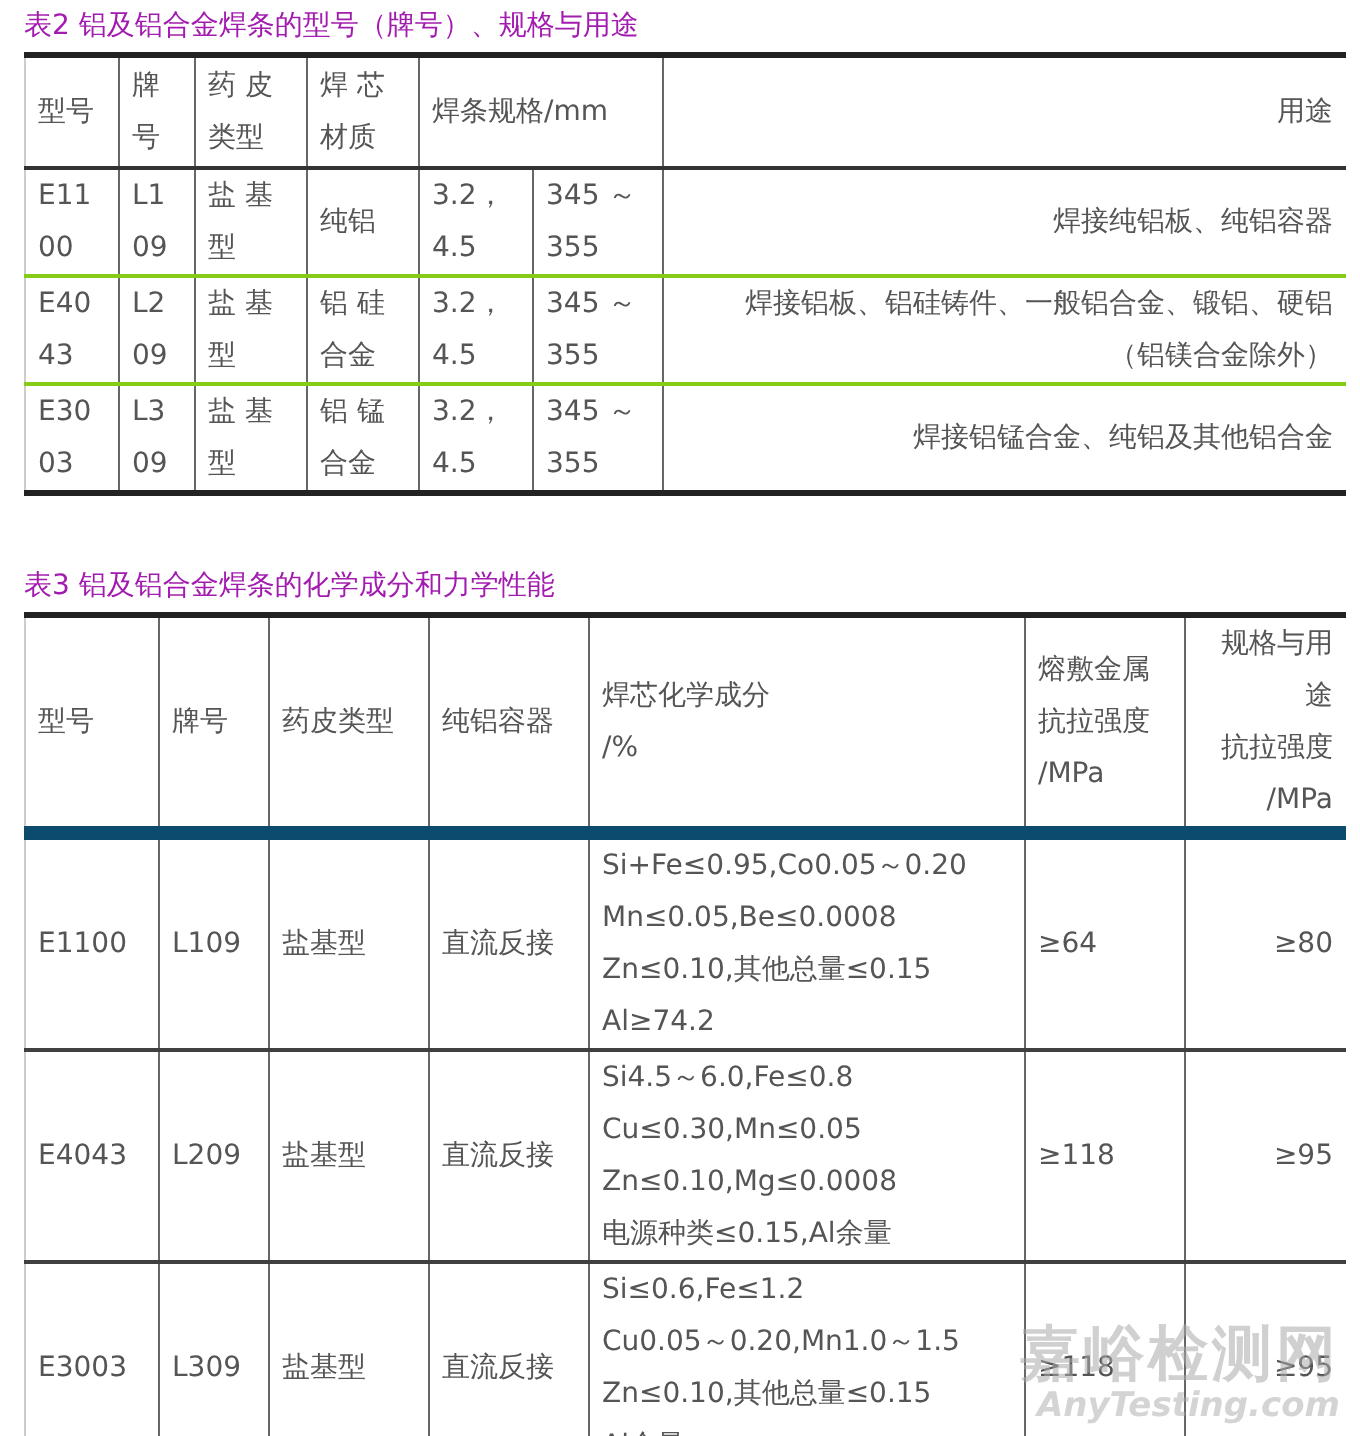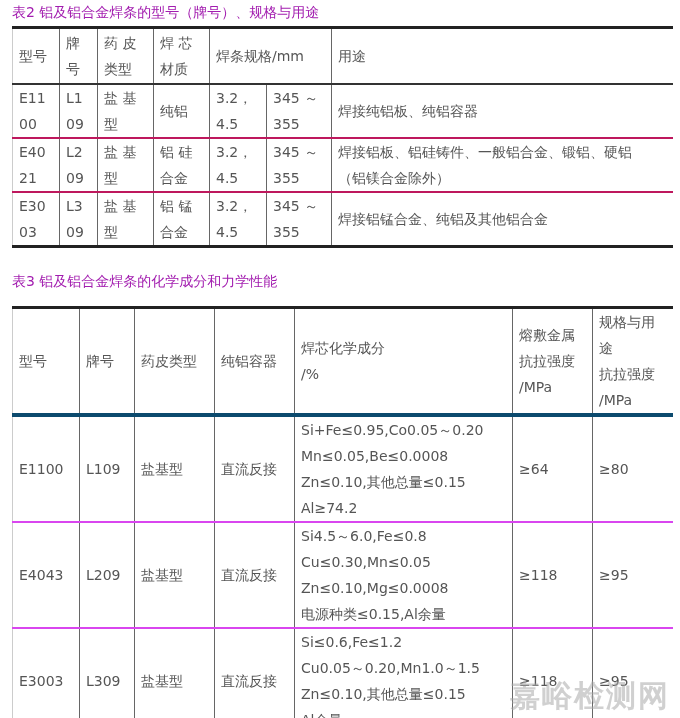--- a/index.html
+++ b/index.html
@@ -4,29 +4,29 @@
 <style>
   html, body { margin: 0; padding: 0; background: #ffffff; }
   body { width: 680px; height: 718px; position: relative; overflow: hidden;
          font-family: "DejaVu Sans", "Liberation Sans", sans-serif; color: #555; }
   .caption { position: absolute; left: 12px; font-size: 14px; color: #a21caf; }
   table { position: absolute; left: 12px; border-collapse: collapse; table-layout: fixed; }
   td { border-left: 1.5px solid #666; border-right: 1.5px solid #666;
        font-size: 14px; color: #555; padding: 0 6px; vertical-align: middle;
        line-height: 26px; }
   td:first-child { border-left: 1px solid #ccc; }
-  td:last-child { border-right: none; }
+  td:last-child { border-right: none; text-align: right; }
   #t2 { top: 26px; width: 660px; border-top: 3px solid #222; border-bottom: 3px solid #222; }
   #t2 tr.head td { height: 54px; }
-  #t2 tr.row td { height: 51px; border-top: 2px solid #be185d; }
+  #t2 tr.row td { height: 51px; border-top: 2px solid #84cc16; }
   #t2 tr.row.first td { border-top: 2px solid #333; }
   #t3 { top: 306px; width: 660px; border-top: 3px solid #222; border-bottom: 3px solid #222; }
   #t3 tr.head td { height: 80px; }
-  #t3 tr.row td { height: 103px; border-top: 2px solid #d946ef; }
-  #t3 tr.row.first td { border-top: 4px solid #0c4a6e; margin-top: 43px; }
+  #t3 tr.row td { height: 103px; border-top: 2px solid #404040; }
+  #t3 tr.row.first td { border-top: 7px solid #0c4a6e; margin-top: 43px; }
   .watermark { position: absolute; right: 10px; bottom: 6px; text-align: right; pointer-events: none; }
   .wm-cn { font-size: 30px; color: rgba(170,170,170,0.55); letter-spacing: 2px; font-weight: bold; line-height: 32px; }
   .wm-en { font-size: 17px; color: rgba(170,170,170,0.5); font-style: italic; font-weight: bold; line-height: 18px; }
   .line { display: block; }
 </style>
 </head>
 <body>
 
 <div class="caption" style="top:4px;">表2  铝及铝合金焊条的型号（牌号）、规格与用途</div>
 
@@ -84,21 +84,21 @@
           <span class="line">345 ～</span>
           <span class="line">355</span>
         </td>
     <td>
           <span class="line">焊接纯铝板、纯铝容器</span>
         </td>
   </tr>
   <tr class="row">
     <td>
           <span class="line">E40</span>
-          <span class="line">21</span>
+          <span class="line">43</span>
         </td>
     <td>
           <span class="line">L2</span>
           <span class="line">09</span>
         </td>
     <td>
           <span class="line">盐 基</span>
           <span class="line">型</span>
         </td>
     <td>
@@ -143,21 +143,21 @@
           <span class="line">345 ～</span>
           <span class="line">355</span>
         </td>
     <td>
           <span class="line">焊接铝锰合金、纯铝及其他铝合金</span>
         </td>
   </tr>
 </tbody>
   </table>
 
-<div class="caption" style="top:273px;">表3  铝及铝合金焊条的化学成分和力学性能</div>
+<div class="caption" style="top:284px;">表3  铝及铝合金焊条的化学成分和力学性能</div>
 
 <table id="t3">
   <colgroup>
     <col style="width:67px">
       <col style="width:55px">
       <col style="width:80px">
       <col style="width:80px">
     <col style="width:218px">
       <col style="width:80px">
       <col style="width:80px">
@@ -223,13 +223,14 @@
           <span class="line">Al余量</span>
         </td>
     <td>≥118</td>
     <td>≥95</td>
   </tr>
 </tbody>
   </table>
 
 <div class="watermark">
   <div class="wm-cn">嘉峪检测网</div>
+  <div class="wm-en">AnyTesting.com</div>
 </div>
 
 </body></html>

